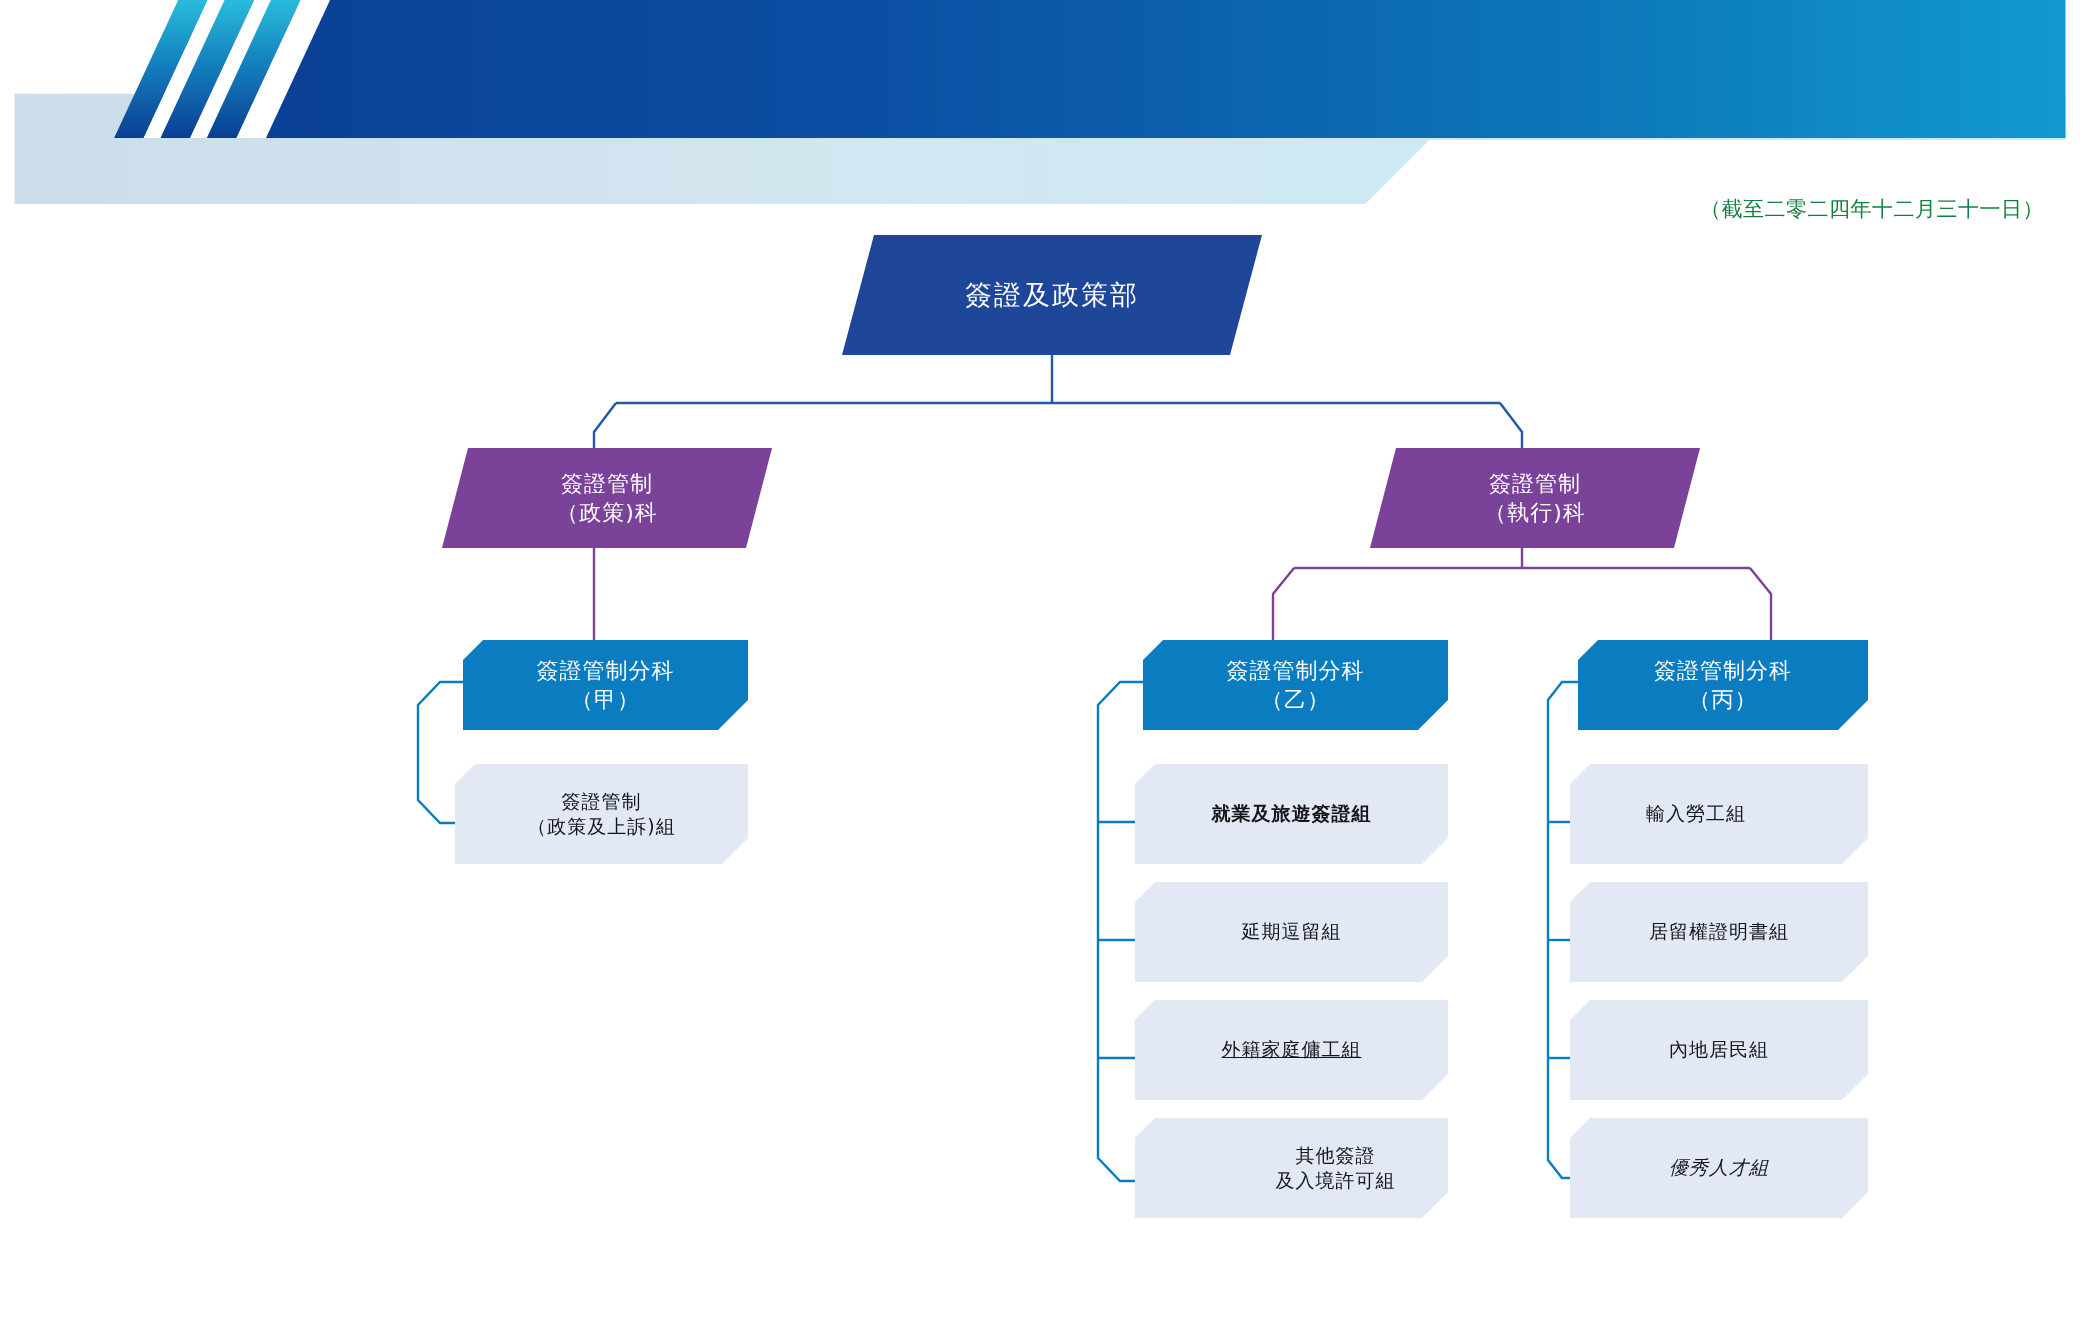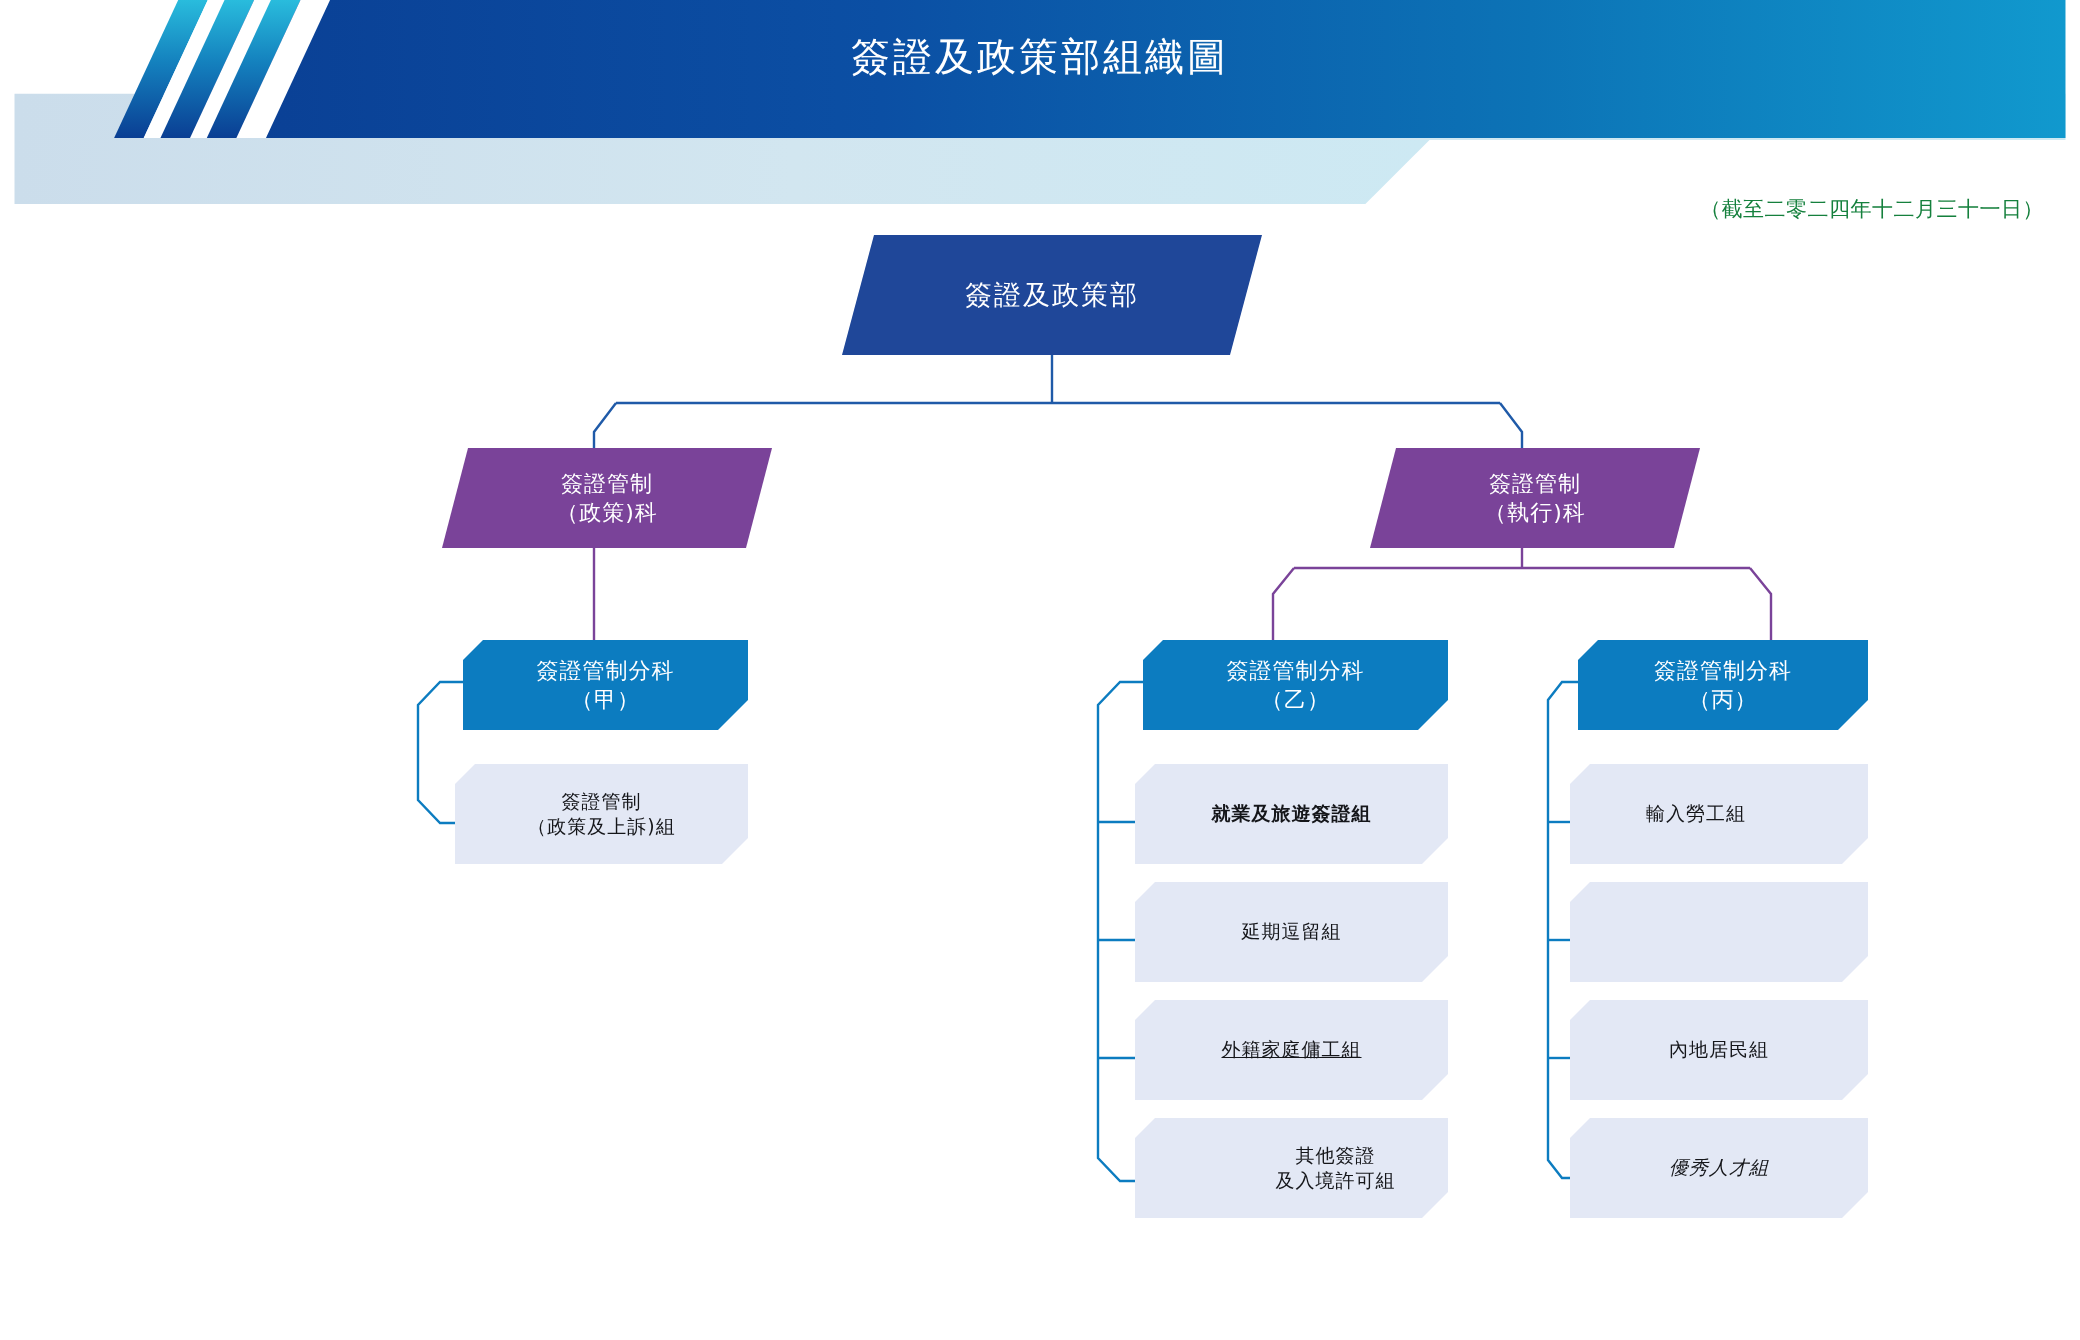--- a/index.html
+++ b/index.html
@@ -71,21 +71,20 @@
     <g>
       <path d="M166,0 L196,0 L131,140 L101,140 Z" fill="url(#gStripe)"></path>
       <path d="M196,0 L226,0 L161,140 L131,140 Z" fill="#ffffff"></path>
       <path d="M213,0 L243,0 L178,140 L148,140 Z" fill="url(#gStripe)"></path>
       <path d="M243,0 L273,0 L208,140 L178,140 Z" fill="#ffffff"></path>
       <path d="M260,0 L290,0 L225,140 L195,140 Z" fill="url(#gStripe)"></path>
       <path d="M290,0 L320,0 L255,140 L225,140 Z" fill="#ffffff"></path>
     </g>
   </svg>
 
-  <div class="page-title">簽證及政策部組織圖</div>
   <div class="asof">（截至二零二四年十二月三十一日）</div>
 
   <svg width="2080" height="1340" viewBox="0 0 2080 1340" aria-hidden="true">
 
     <g fill="none" stroke="#1F5AA8" stroke-width="2.4">
       <path d="M1052,355 L1052,403"></path>
       <path d="M616,403 L1500,403"></path>
       <path d="M616,403 L594,432 L594,448"></path>
       <path d="M1500,403 L1522,432 L1522,448"></path>
     </g>
@@ -172,16 +171,17 @@
   <div class="node-label lvl3" style="left:455px;top:764px;width:293px;height:100px;">簽證管制
 （政策及上訴)組</div>
 
   <div class="node-label lvl3" style="left:1135px;top:764px;width:313px;height:100px;font-weight:bold;">就業及旅遊簽證組</div>
   <div class="node-label lvl3" style="left:1135px;top:882px;width:313px;height:100px;">延期逗留組</div>
   <div class="node-label lvl3" style="left:1135px;top:1000px;width:313px;height:100px;text-decoration:underline;">外籍家庭傭工組</div>
   <div class="node-label lvl3" style="left:1135px;top:1118px;width:313px;height:100px;padding-left:44px;">其他簽證
 及入境許可組</div>
 
   <div class="node-label lvl3" style="left:1570px;top:764px;width:252px;height:100px;">輸入勞工組</div>
+  <div class="node-label lvl3" style="left:1570px;top:882px;width:298px;height:100px;">居留權證明書組</div>
   <div class="node-label lvl3" style="left:1570px;top:1000px;width:298px;height:100px;">內地居民組</div>
   <div class="node-label lvl3" style="left:1570px;top:1118px;width:298px;height:100px;font-style:italic;">優秀人才組</div>
 
 </div>
 
 </body></html>

